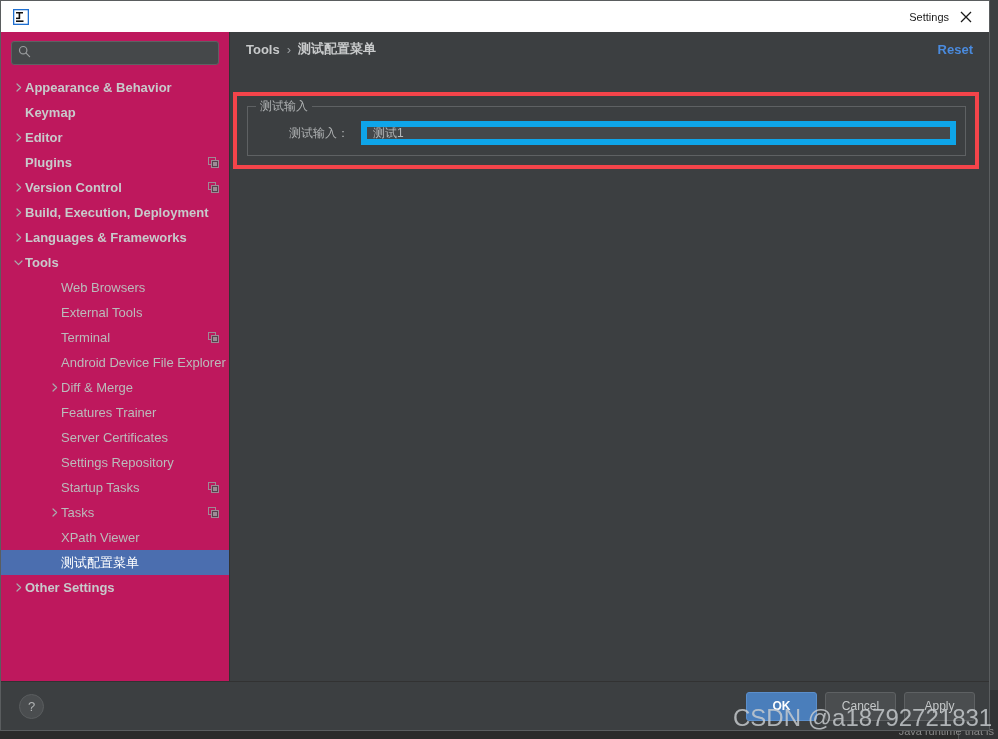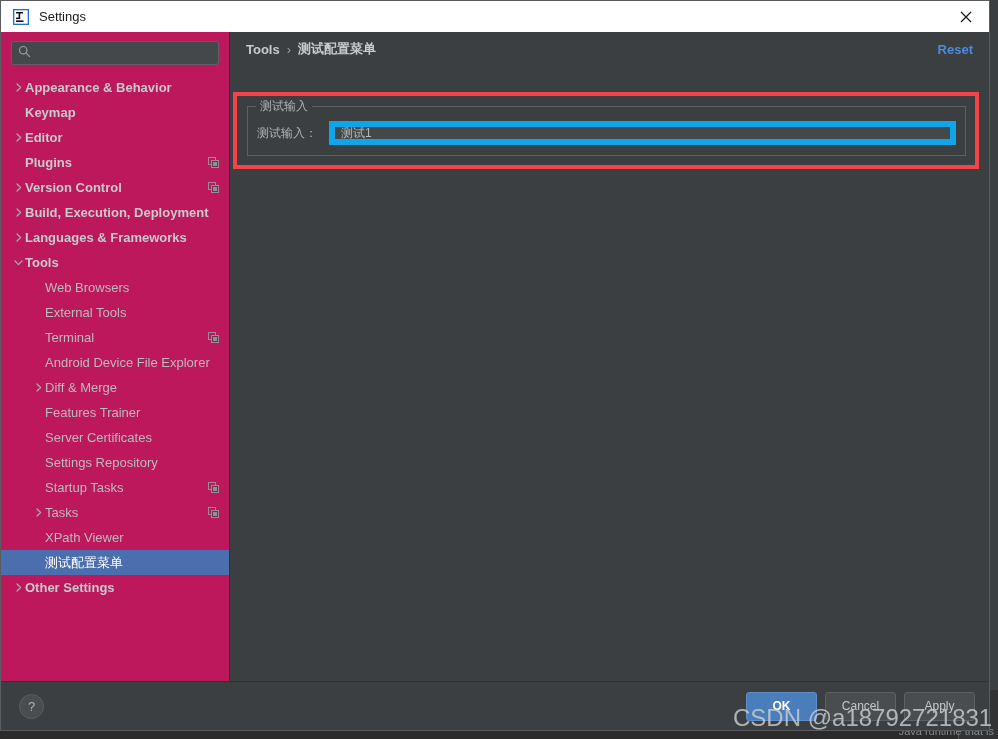--- a/index.html
+++ b/index.html
@@ -77,23 +77,24 @@
     align-items: center;
     padding: 0 6px 0 12px;
     flex: 0 0 auto;
   }
   #app-icon {
     width: 16px; height: 16px;
     flex: 0 0 auto;
     margin-right: 10px;
   }
   #title-text {
-    font-size: 13px;
+    font-size: 11px;
     color: #1a1a1a;
     flex: 1 1 auto;
+    text-align: right;
   }
   #close-button {
     width: 34px; height: 28px;
     display: flex;
     align-items: center;
     justify-content: center;
     cursor: pointer;
     color: #1a1a1a;
   }
 
@@ -158,21 +159,21 @@
   .tree-row .label {
     font-size: 13px;
     color: #bbbbbb;
     white-space: nowrap;
   }
   .tree-row.top > .label { font-weight: bold; color: #c8cacb; }
   .tree-row.selected > .label { color: #ffffff; }
   .tree-row .badge { margin-left: auto; flex: 0 0 auto; opacity: .85; }
 
   .depth0 { padding-left: 10px; }
-  .depth1 { padding-left: 30px; }
+  .depth1 { padding-left: 46px; }
 
   
   #content {
     flex: 1 1 auto;
     background: #3c3f41;
     display: flex;
     flex-direction: column;
     min-width: 0;
     position: relative;
   }
@@ -238,20 +239,21 @@
     right: 9px;
     display: flex;
     align-items: center;
   }
   #field-label {
     font-size: 12px;
     color: #b0b3b4;
     white-space: nowrap;
     flex: 0 0 auto;
     margin-right: 12px;
+    margin-left: 32px;
   }
   #field-input {
     flex: 1 1 auto;
     height: 24px;
     background: #45484a;
     border: 6px solid #0ea5e9;
     color: #b6b9ba;
     font-size: 12px;
     font-family: inherit;
     padding: 0 6px;

